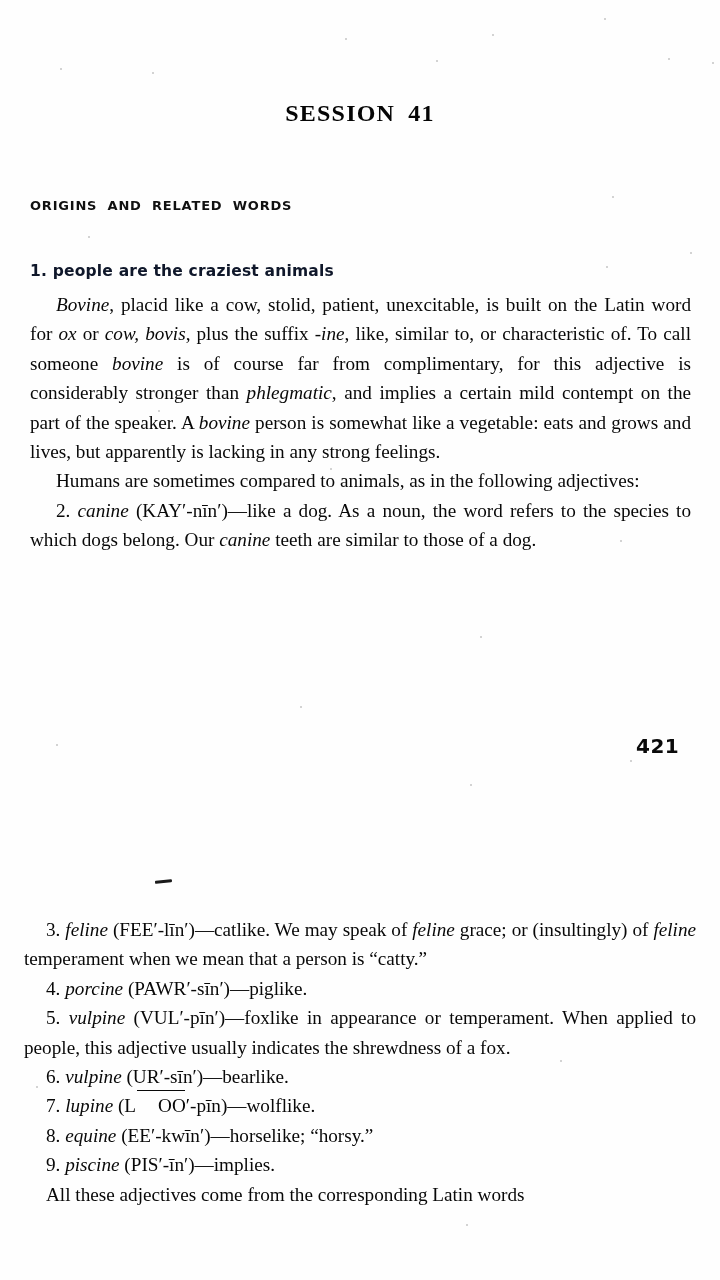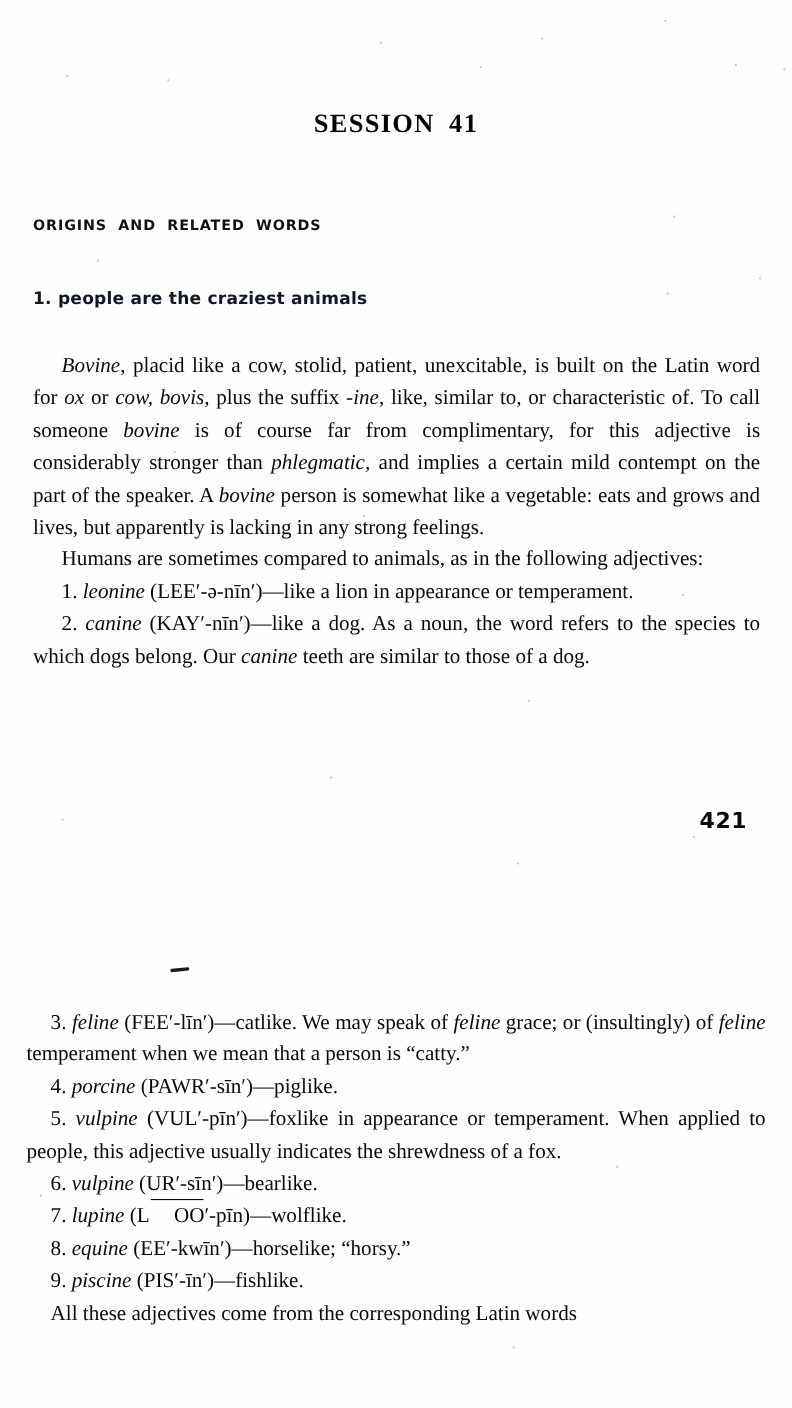--- a/index.html
+++ b/index.html
@@ -81,21 +81,21 @@
     position: absolute;
     font-size: 19.2px;
     line-height: 29.4px;
     text-align: justify;
     text-justify: inter-word;
     color: #080808;
     hyphens: none;
   }
 
   .block-one {
-    top: 318px;
+    top: 290px;
     left: 30px;
     width: 661px;
   }
 
   .block-two {
     top: 915px;
     left: 24px;
     width: 672px;
   }
 
@@ -197,21 +197,20 @@
   <div class="section-heading">ORIGINS AND RELATED WORDS</div>
 
   <div class="subsection-heading">1. people are the craziest animals</div>
 
   <div class="body-block block-one">
 
     <p class="indent"><i>Bovine</i><span>, placid like a cow, stolid, patient, unexcitable, is built on the Latin word for </span><i>ox</i><span> or </span><i>cow, bovis</i><span>, plus the suffix </span><i>-ine</i><span>, like, similar to, or characteristic of. To call someone </span><i>bovine</i><span> is of course far from complimentary, for this adjective is considerably stronger than </span><i>phlegmatic</i><span>, and implies a certain mild contempt on the part of the speaker. A </span><i>bovine</i><span> person is somewhat like a vegetable: eats and grows and lives, but apparently is lacking in any strong feelings.</span></p>
 
     <p class="indent">Humans are sometimes compared to animals, as in the following adjectives:</p>
 
-    <p class="indent"><span>1. </span><i>leonine</i><span> (LEE′-ə-nīn′)—like a lion in appearance or temperament.</span></p>
 
     <p class="indent"><span>2. </span><i>canine</i><span> (KAY′-nīn′)—like a dog. As a noun, the word refers to the species to which dogs belong. Our </span><i>canine</i><span> teeth are similar to those of a dog.</span></p>
 
   </div>
 
   <div class="page-number">421</div>
 
   <div class="scan-dash"></div>
 
   <div class="body-block block-two">
@@ -221,19 +220,19 @@
     <p class="indent-sm"><span>4. </span><i>porcine</i><span> (PAWR′-sīn′)—piglike.</span></p>
 
     <p class="indent-sm"><span>5. </span><i>vulpine</i><span> (VUL′-pīn′)—foxlike in appearance or temperament. When applied to people, this adjective usually indicates the shrewdness of a fox.</span></p>
 
     <p class="indent-sm"><span>6. </span><i>vulpine</i><span> (UR′-sīn′)—bearlike.</span></p>
 
     <p class="indent-sm"><span>7. </span><i>lupine</i><span> (L</span><span class="oo-macron">OO</span><span>′-pīn)—wolflike.</span></p>
 
     <p class="indent-sm"><span>8. </span><i>equine</i><span> (EE′-kwīn′)—horselike; “horsy.”</span></p>
 
-    <p class="indent-sm"><span>9. </span><i>piscine</i><span> (PIS′-īn′)—fishlike.</span></p>
+    <p class="indent-sm"><span>9. </span><i>piscine</i><span> (PIS′-īn′)—implies.</span></p>
 
     <p class="indent-sm" style="margin-top:0;">All these adjectives come from the corresponding Latin words</p>
 
   </div>
 
 </div>
 
 </body></html>

